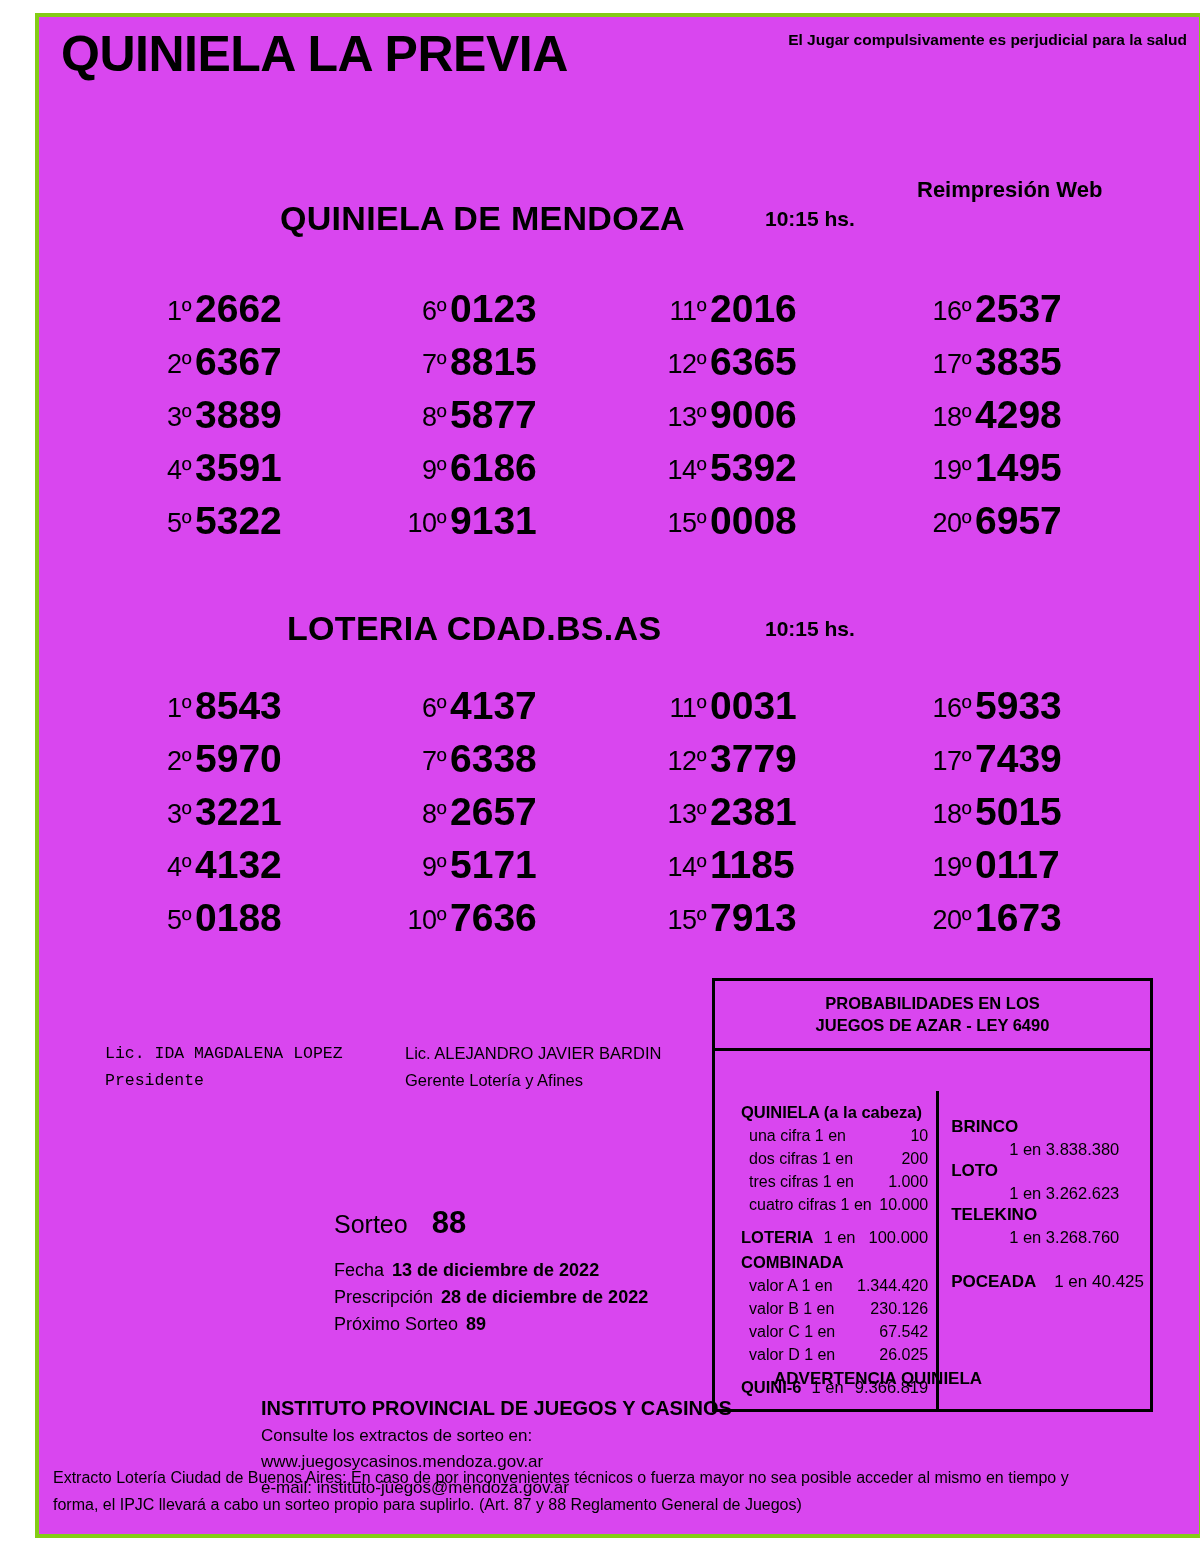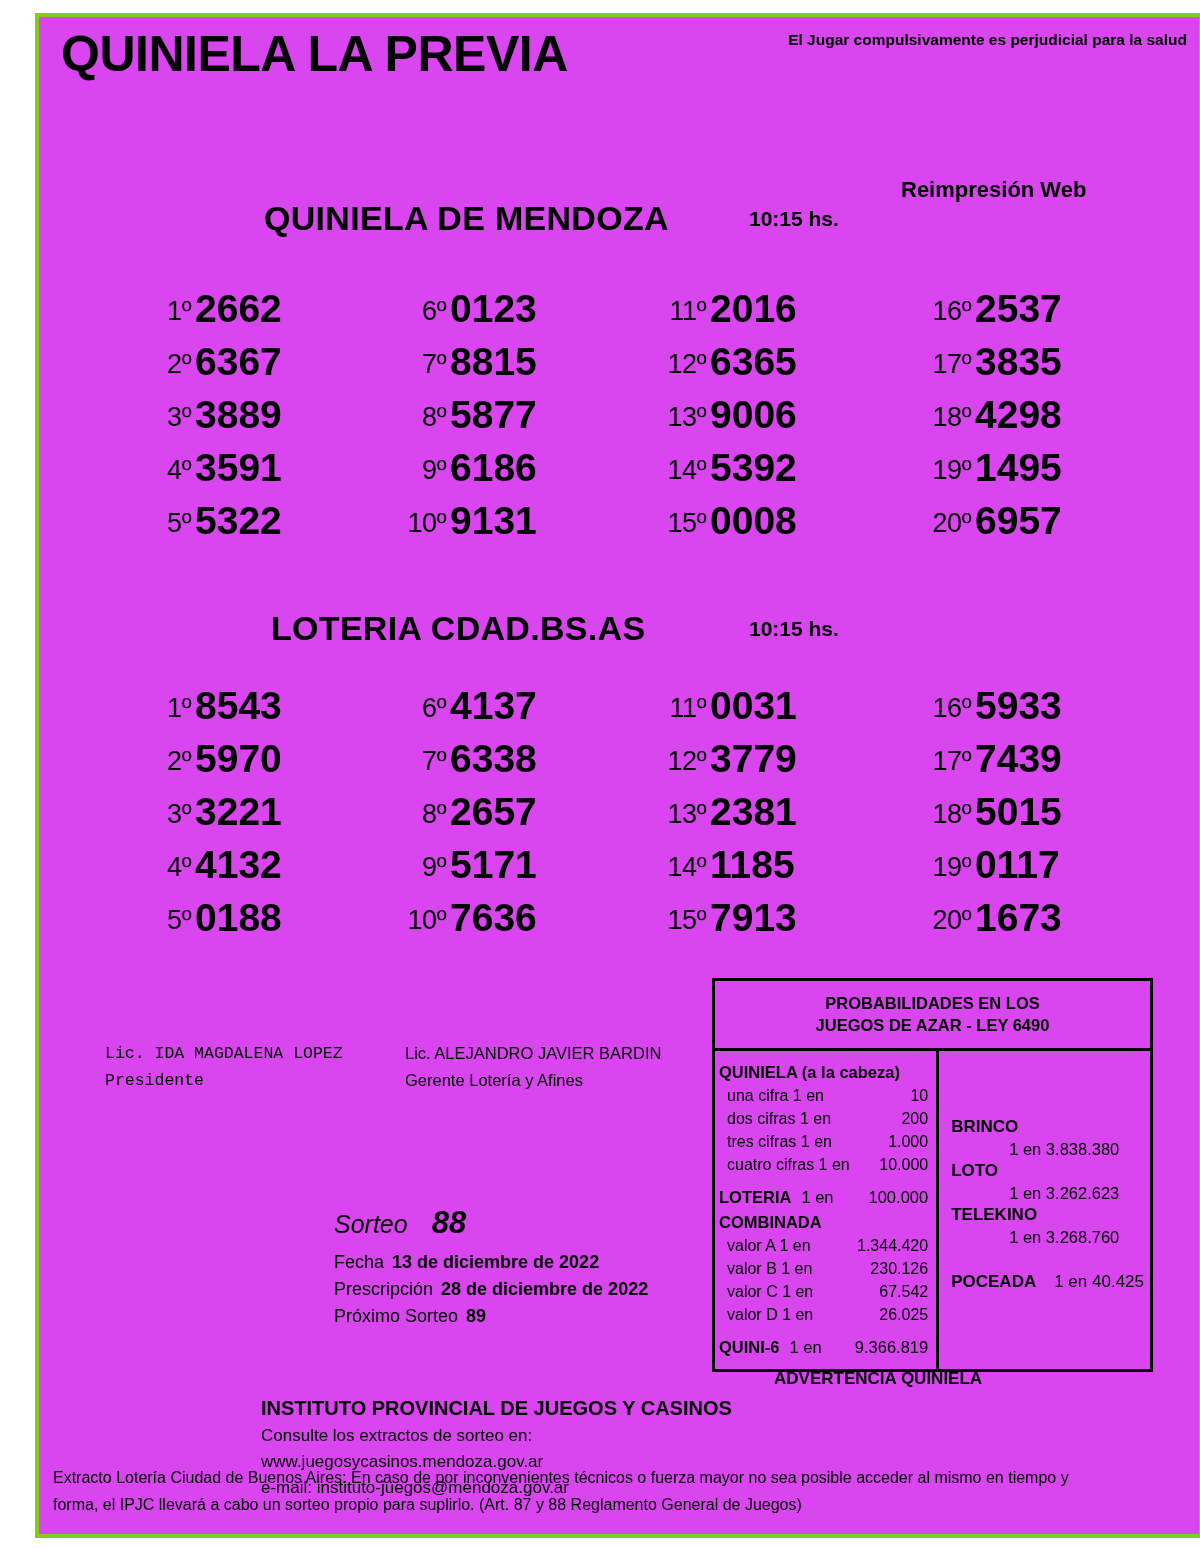--- a/index.html
+++ b/index.html
@@ -53,20 +53,21 @@
 
   
   .draw {
     position: absolute;
     left: 0;
     width: 100%;
   }
   .draw-head {
     position: relative;
     height: 56px;
+    margin-left: 16px;
   }
   .draw-name {
     position: absolute;
     font-size: 34px;
     font-weight: bold;
     white-space: nowrap;
     letter-spacing: 0.3px;
   }
   .draw-time {
     position: absolute;
@@ -132,22 +133,21 @@
   
   .sorteo {
     position: absolute;
     left: 295px;
     top: 1188px;
     font-size: 18px;
   }
   .sorteo-line1 {
     font-size: 25px;
     white-space: nowrap;
-    margin-bottom: 8px;
-    font-style: italic;
+    margin-bottom: 16px;
   }
   .sorteo-line1 .lbl { font-weight: normal; }
   .sorteo-line1 .val {
     font-weight: bold;
     font-size: 31px;
     margin-left: 24px;
   }
   .sorteo-row {
     white-space: nowrap;
     line-height: 27px;
@@ -175,21 +175,22 @@
   }
   .prob-body {
     display: flex;
     align-items: stretch;
     min-height: 278px;
   }
   .prob-left {
     width: 227px;
     border-right: 3px solid #000000;
     box-sizing: border-box;
-    padding: 9px 8px 9px 4px;
+    padding: 9px 8px 9px 26px;
+    margin-top: 40px;
   }
   .prob-right {
     flex: 1;
     position: relative;
     padding: 2px 6px 9px 12px;
     box-sizing: border-box;
   }
   .p-head {
     font-size: 16.5px;
     font-weight: bold;

